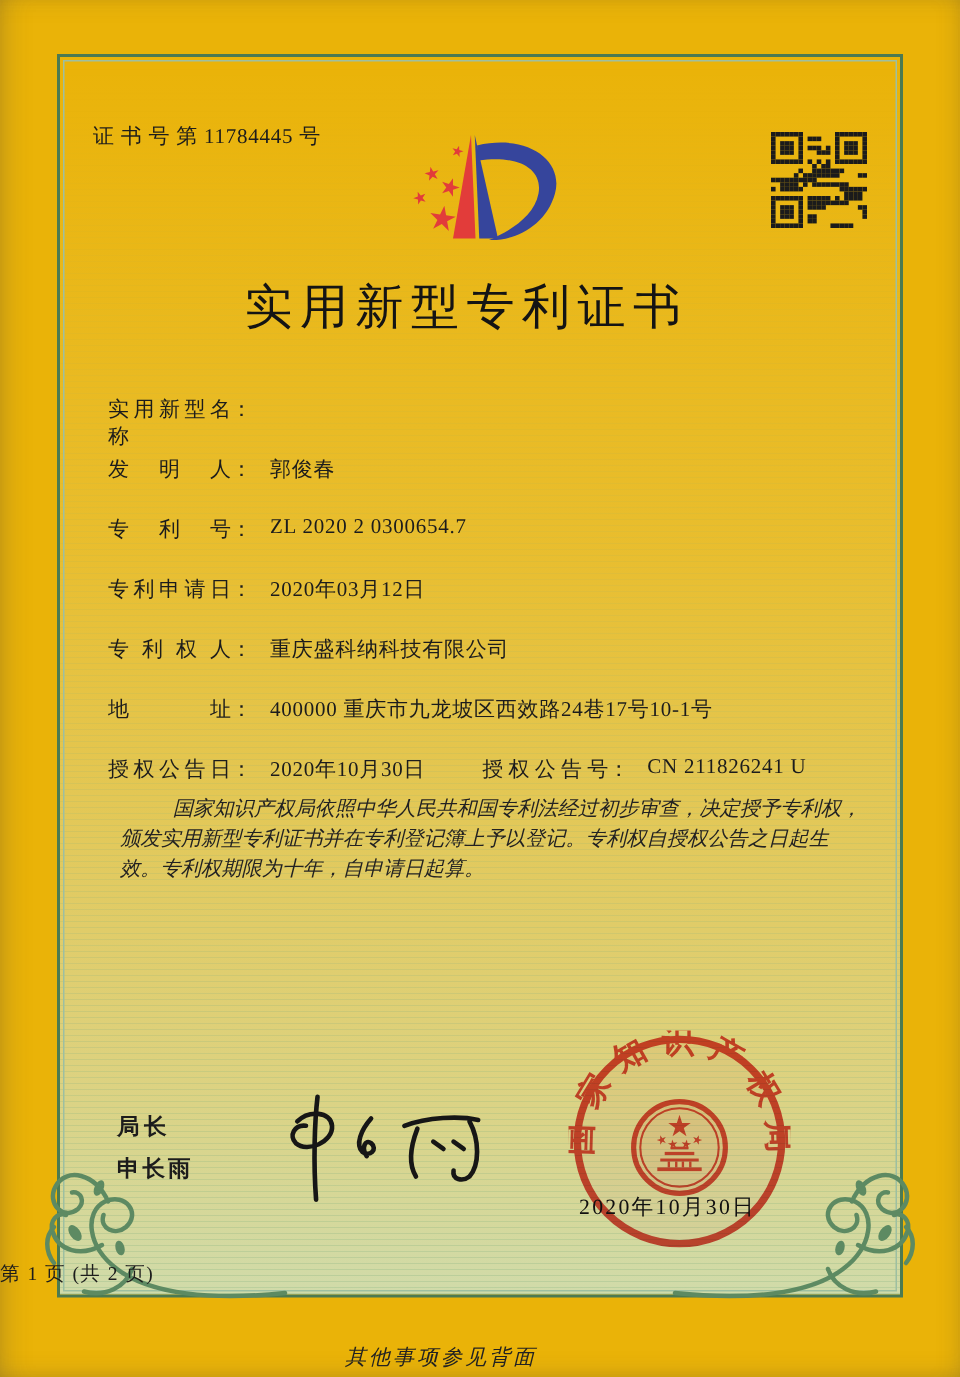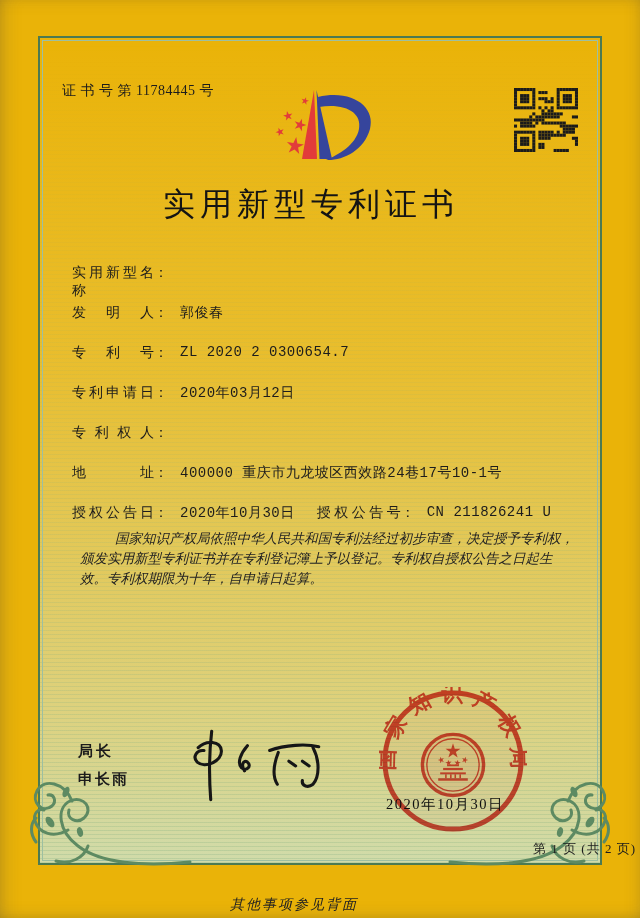--- a/index.html
+++ b/index.html
@@ -27,37 +27,37 @@
   .frame::after{ 
     content:"";position:absolute;inset:2px;border:1px solid #9dbfa1;
   }
   .certno{position:absolute;left:62px;top:82px;font-size:14px;letter-spacing:.5px;}
   .logo{position:absolute;left:256px;top:87px;width:128px;height:76px;}
   .qr{position:absolute;left:514px;top:88px;width:64px;height:64px;}
   .title{
     position:absolute;left:0;top:183px;width:622px;margin:0;text-align:center;
     font-size:32px;font-weight:400;letter-spacing:5px;color:#141414;
   }
-  .fields{position:absolute;left:72px;top:258px;width:500px;font-size:14px;font-family:Liberation Mono, monospace;}
+  .fields{position:absolute;left:72px;top:258px;width:500px;font-size:14px;}
   .frow{display:flex;align-items:flex-start;height:40px;padding-top:6px;box-sizing:border-box;}
   .flabel{display:inline-block;width:82px;text-align:justify;text-align-last:justify;flex:0 0 82px;}
   .colon{flex:0 0 auto;}
   .fvalue{margin-left:12px;letter-spacing:.5px;white-space:nowrap;}
-  .g2{margin-left:22px;flex:0 0 84px;width:84px;}
+  .g2{margin-left:38px;flex:0 0 84px;width:84px;}
   .paras{position:absolute;left:64px;top:529px;width:514px;font-size:13.5px;line-height:19.8px;
     font-style:italic;color:#222;}
   .paras p{margin:0 0 2px 16px;text-indent:2.6em;}
   .gov-title{position:absolute;left:78px;top:742px;font-family:"Liberation Sans","DejaVu Sans",sans-serif;
     font-weight:600;font-size:15px;letter-spacing:3px;}
   .gov-name{position:absolute;left:78px;top:770px;font-family:"Liberation Sans","DejaVu Sans",sans-serif;
     font-weight:700;font-size:15px;letter-spacing:2px;}
   .sig{position:absolute;left:176px;top:726px;width:164px;height:78px;}
   .seal{position:absolute;left:379px;top:687px;width:148px;height:148px;opacity:.93;mix-blend-mode:multiply;}
   .seal-date{position:absolute;left:386px;top:795px;font-size:14.5px;letter-spacing:1.5px;color:#101010;z-index:5;}
-  .pageinfo{position:absolute;left:0;top:840px;width:588px;text-align:right;font-size:13px;letter-spacing:1px;padding-left:48px;}
+  .pageinfo{position:absolute;left:0;top:840px;width:588px;text-align:left;font-size:13px;letter-spacing:1px;}
   .backnote{position:absolute;left:0;top:876px;width:588px;text-align:center;font-size:14px;
     font-style:italic;letter-spacing:2px;color:#222;margin-top:20px;}
   .orn{position:absolute;width:170px;height:100px;}
   .orn-l{left:22px;top:770px;}
   .orn-r{left:448px;top:770px;transform:scaleX(-1);}
   .logo-red{fill:var(--logo-red,#e23c3a);}
   .logo-blue{fill:var(--logo-blue,#36459c);}
   .seal-stroke{stroke:var(--seal-red,#dd4038);}
   .seal-fill{fill:var(--seal-red,#dd4038);}
   .orn-stroke{stroke:var(--orn-green,#5d8a62);fill:none;stroke-width:3;stroke-linecap:round;}
@@ -333,20 +333,21 @@
       <span class="fvalue">ZL 2020 2 0300654.7</span>
     </div>
     <div class="frow">
       <span class="flabel">专利申请日</span>
         <span class="colon">：</span>
       <span class="fvalue">2020年03月12日</span>
     </div>
     <div class="frow">
       <span class="flabel">专利权人</span>
         <span class="colon">：</span>
+      <span class="fvalue">重庆盛科纳科技有限公司</span>
     </div>
     <div class="frow">
       <span class="flabel">地址</span>
         <span class="colon">：</span>
       <span class="fvalue">400000 重庆市九龙坡区西效路24巷17号10-1号</span>
     </div>
     <div class="frow">
       <span class="flabel">授权公告日</span>
         <span class="colon">：</span>
       <span class="fvalue">2020年10月30日</span>

